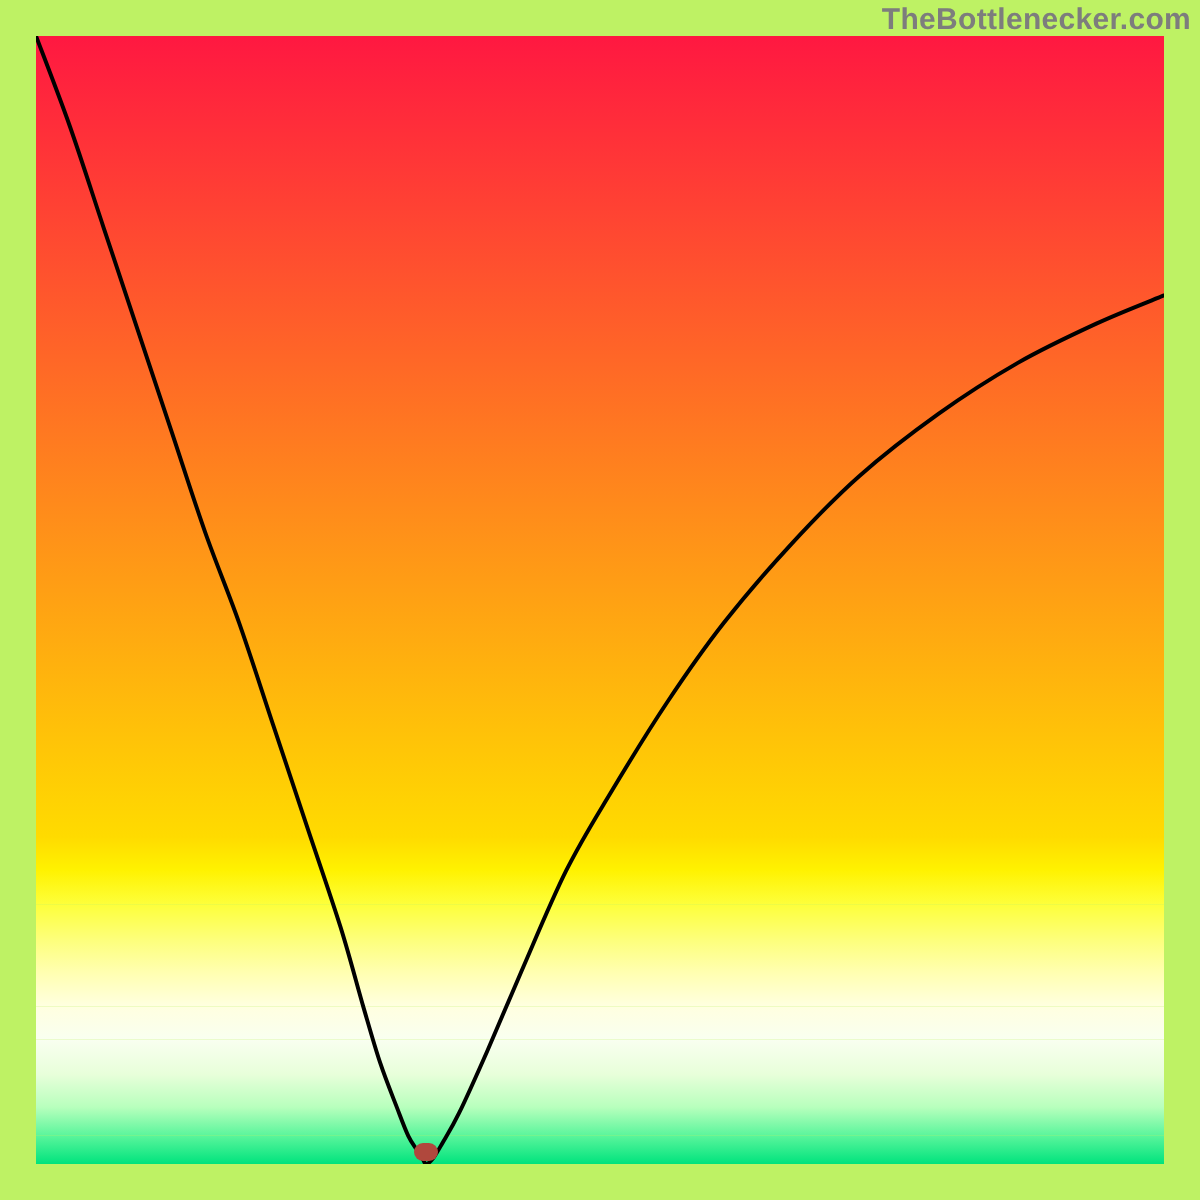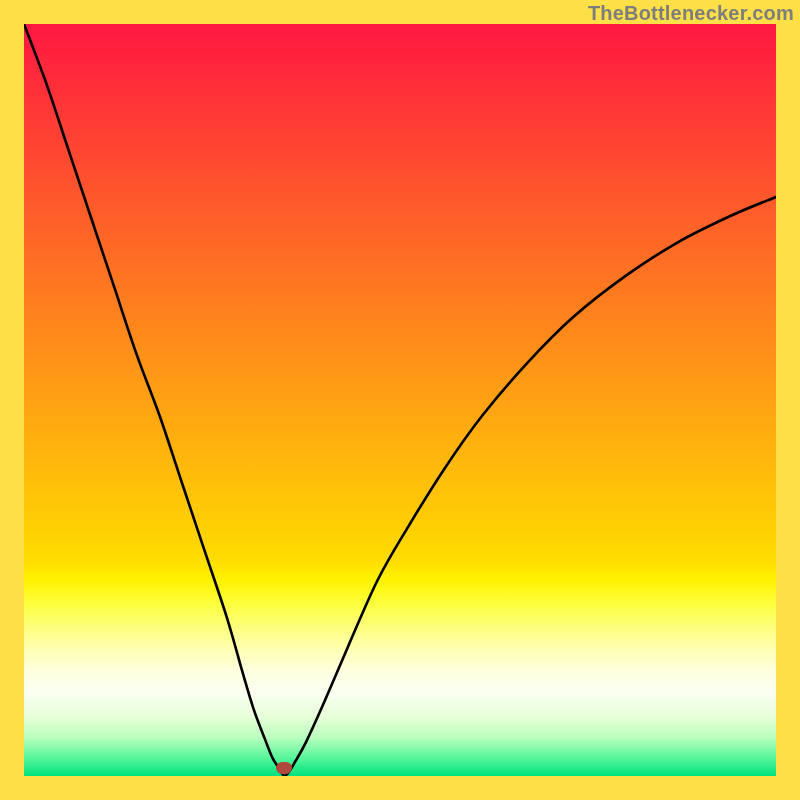--- a/index.html
+++ b/index.html
@@ -7,21 +7,21 @@
     padding: 0;
     width: 800px;
     height: 800px;
     background: #000;
     position: relative;
     font-family: Arial, Helvetica, sans-serif;
   }
   .outer {
     position: absolute;
     inset: 0;
-    background: #fde047;
+    background: #bef264;
   }
   .plot {
     position: absolute;
     left: 24px;
     top: 24px;
     right: 24px;
     bottom: 24px;
     overflow: hidden;
   }
   .gradient-band {

